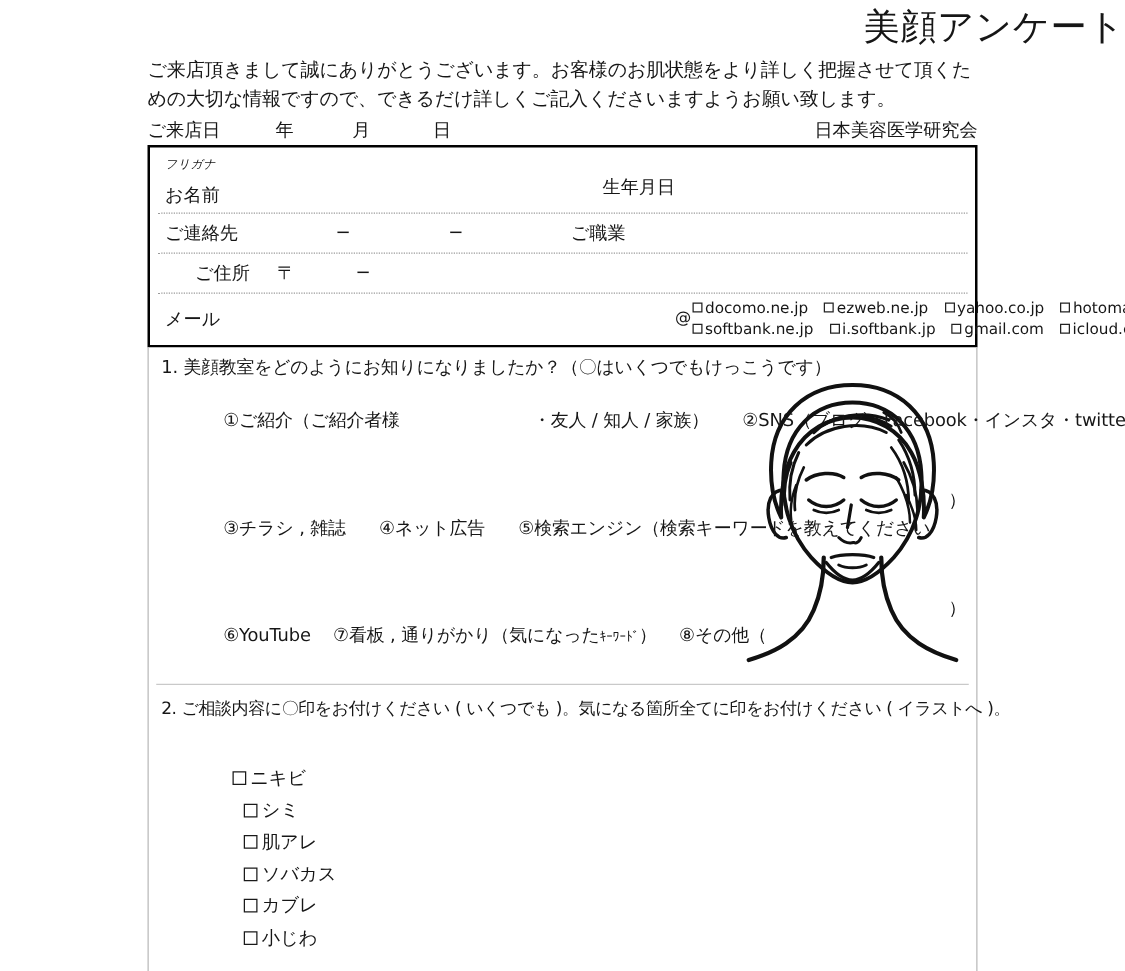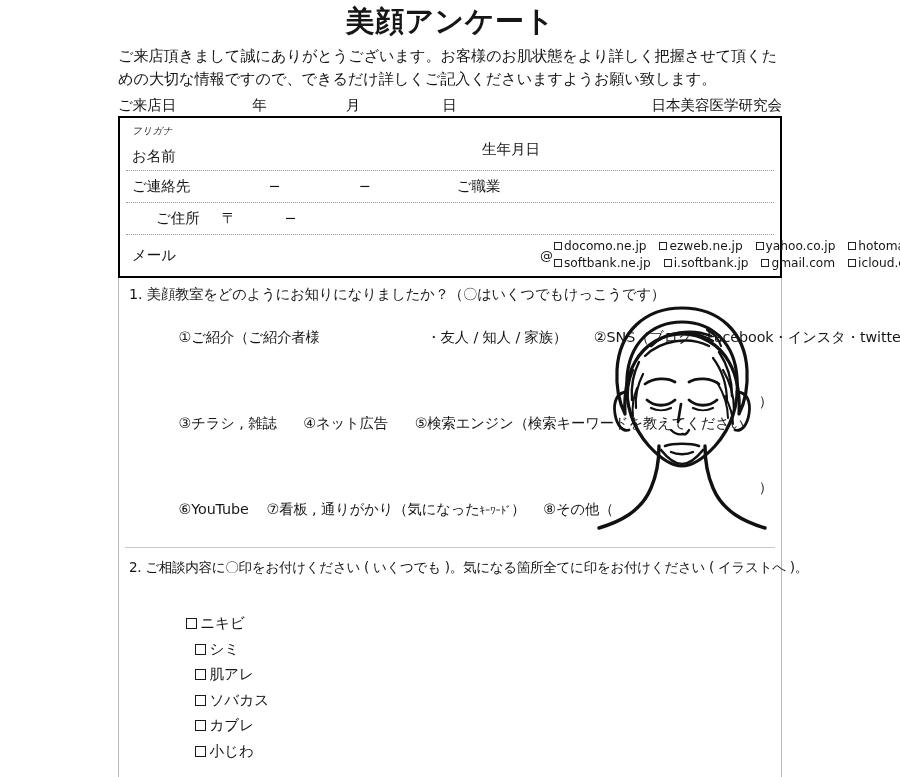--- a/index.html
+++ b/index.html
@@ -18,23 +18,23 @@
   }
   .page {
     position: relative;
     width: 900px;
     height: 777px;
     box-sizing: border-box;
   }
 
   
   .doc-title {
-    text-align: center;
+    text-align: right;
     font-size: 29px;
-    font-weight: 700;
+    font-weight: 400;
     letter-spacing: 0.5px;
     margin: 3px 0 0 0;
     padding: 0;
     line-height: 36px;
   }
 
   
   .intro {
     margin: 6px 118px 0 118px;
     font-size: 15.2px;
@@ -44,21 +44,20 @@
   }
 
   
   .visit-line {
     margin: 5px 118px 1px 118px;
     font-size: 14.5px;
     line-height: 19px;
     display: flex;
     align-items: baseline;
     white-space: pre;
-    gap: 32px;
   }
   .visit-line .vl-label { }
   .visit-line .vl-y { padding-left: 44px; }
   .visit-line .vl-m { padding-left: 47px; }
   .visit-line .vl-d { padding-left: 50px; }
   .visit-line .vl-org { margin-left: auto; }
 
   
   .info-box {
     margin: 0 118px 0 118px;
@@ -101,26 +100,27 @@
     display: flex;
     flex-direction: column;
     justify-content: center;
     height: 100%;
     padding-top: 2px;
   }
   .name-left .lbl-furi { margin-bottom: 9px; }
 
   .name-right {
     display: flex;
-    flex-direction: column;
+    flex-direction: row;
     justify-content: center;
     height: 100%;
     padding-top: 18px;
     font-size: 14.5px;
     white-space: pre;
+    align-items: center;
   }
   .name-right .birth-label { margin-bottom: 8px; }
   .birth-fields { white-space: pre; }
 
   .contact-dash1 { padding-left: 78px; }
   .contact-dash2 { padding-left: 78px; }
   .contact-job   { padding-left: 86px; }
 
   .addr-postal { padding-left: 22px; }
   .addr-dash   { padding-left: 48px; }

